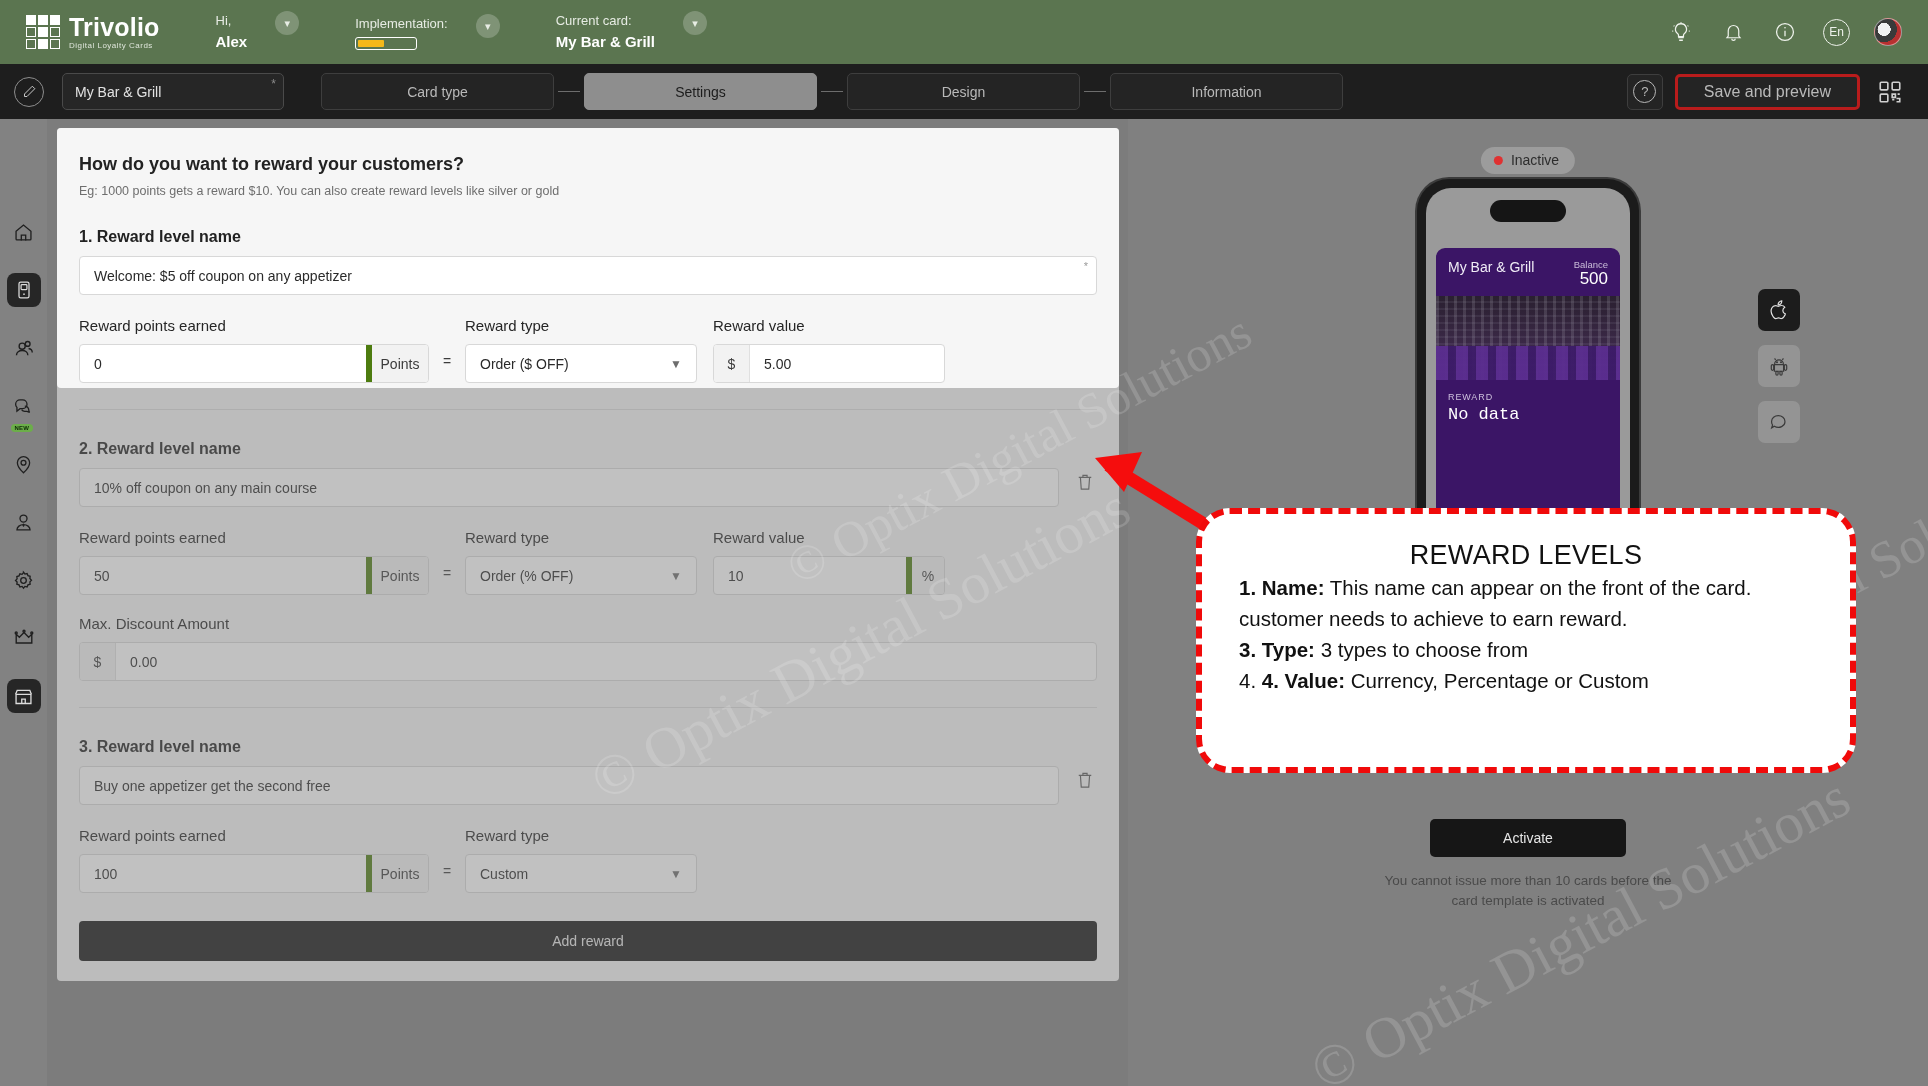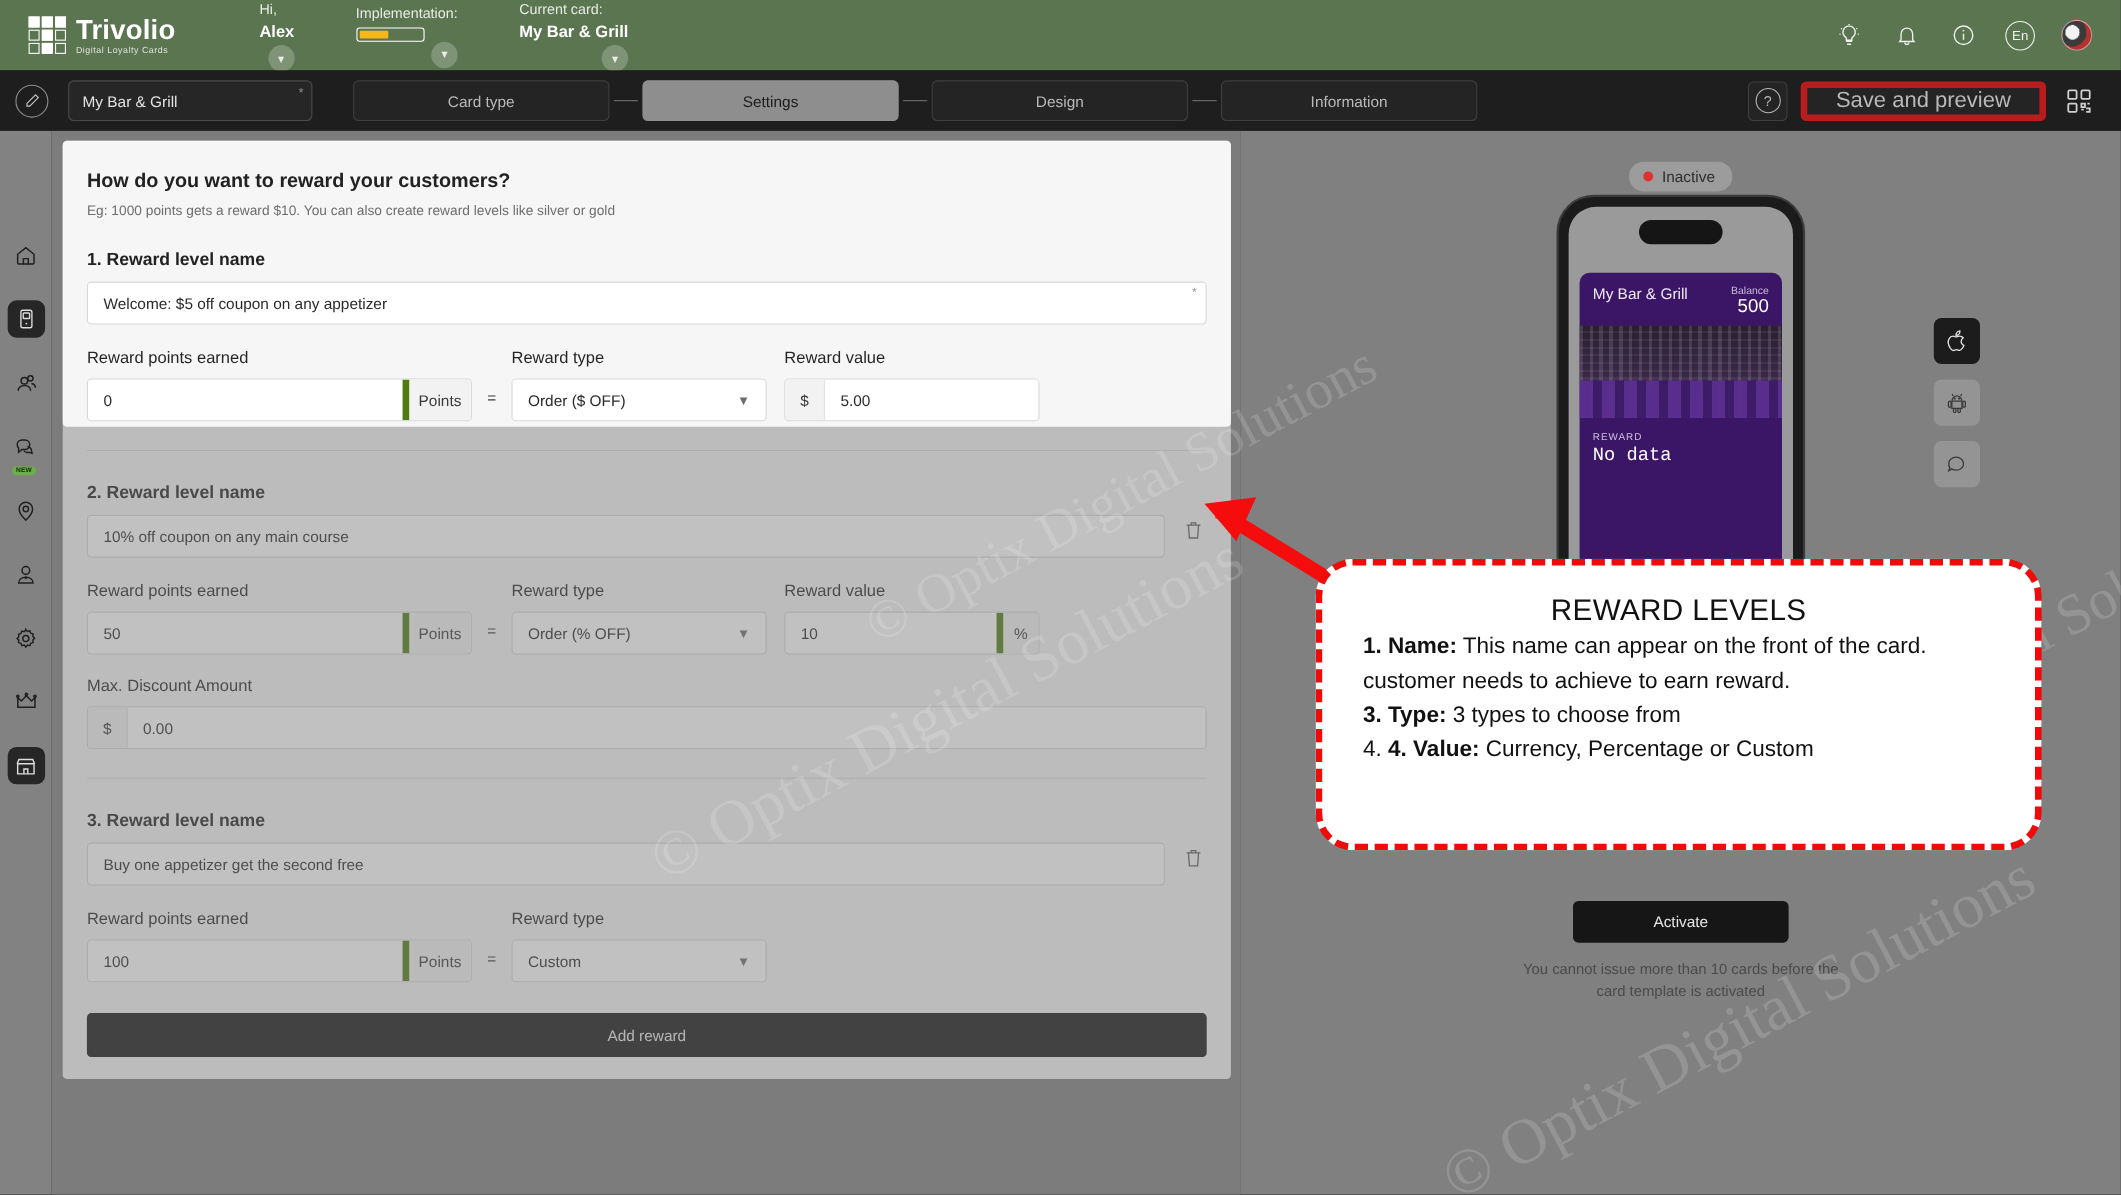--- a/index.html
+++ b/index.html
@@ -18,21 +18,21 @@
   }
   .logo-wrap { display:flex; align-items:center; margin-left: 26px; gap: 9px; }
   .logo-grid { width: 34px; height: 34px; display: grid;
     grid-template-columns: repeat(3, 10px); grid-template-rows: repeat(3, 10px); gap: 2px; }
   .logo-grid i { display:block; border:1.4px solid #fff; }
   .logo-grid i.fill { background: #fff; }
   .logo-text { line-height: 1; }
   .logo-name { color:#fff; font-size: 25px; font-weight: 700; letter-spacing: .2px; }
   .logo-sub { color:#dfe6db; font-size: 8px; letter-spacing: .5px; margin-top: 2px; }
 
-  .hdr-item { margin-left: 56px; display:flex; align-items:flex-end;flex-direction:column; }
+  .hdr-item { margin-left: 56px; display:flex; align-items:flex-start; }
   .hdr-col { display:flex; flex-direction: column; justify-content:center; }
   .hdr-label { color:#e7ece4; font-size: 13px; line-height: 1.5; }
   .hdr-value { color:#ffffff; font-size: 15px; font-weight: 700; line-height: 1.5; }
   .chev-circle {
     width: 24px; height: 24px; border-radius: 50%;
     background: rgba(255,255,255,.22);
     margin-left: 28px; display:flex; align-items:center; justify-content:center;
     color:#e8ede5; font-size: 11px;
   }
   .progressbar {
@@ -78,22 +78,22 @@
     font-size: 14px; color:#b9b9b9; border:1px solid #3e3e3e; background:#242424;
   }
   .step.active { background:#8e8e8e; color:#1c1c1c; border-color:#8e8e8e; }
   .step-dash { width: 22px; height:1px; background:#6d6d6d; margin:0 4px; }
 
   .subbar-right { margin-left:auto; display:flex; align-items:center; gap: 12px; margin-right: 20px; }
   .help-btn { width: 36px; height: 36px; border-radius:5px; border:1px solid #3e3e3e; background:#242424;
     display:flex; align-items:center; justify-content:center; }
   .help-ring { width:23px;height:23px;border:1.4px solid #b7b7b7;border-radius:50%;
     display:flex;align-items:center;justify-content:center;font-size:13px;color:#b7b7b7;}
-  .save-btn { height: 36px; padding: 0 26px; border-radius:5px; border:6px solid #b91c1c;
-    background:#242424; color:#b9b9b9; font-size:20px; display:flex; align-items:center; }
+  .save-btn { height: 36px; padding: 0 26px; border-radius:5px; border:3px solid #b91c1c;
+    background:#242424; color:#b9b9b9; font-size:16px; display:flex; align-items:center; }
   .qr-btn { width:36px; height:36px; display:flex; align-items:center; justify-content:center; color:#d0d0d0; }
 
   
   .rail {
     position:absolute; left:0; top:119px; width:47px; height:967px;
     background:#828282; display:flex; flex-direction:column; align-items:center;
     padding-top: 96px; gap: 24px;
   }
   .rail-btn {
     width: 34px; height:34px; border-radius:8px; display:flex; align-items:center;

